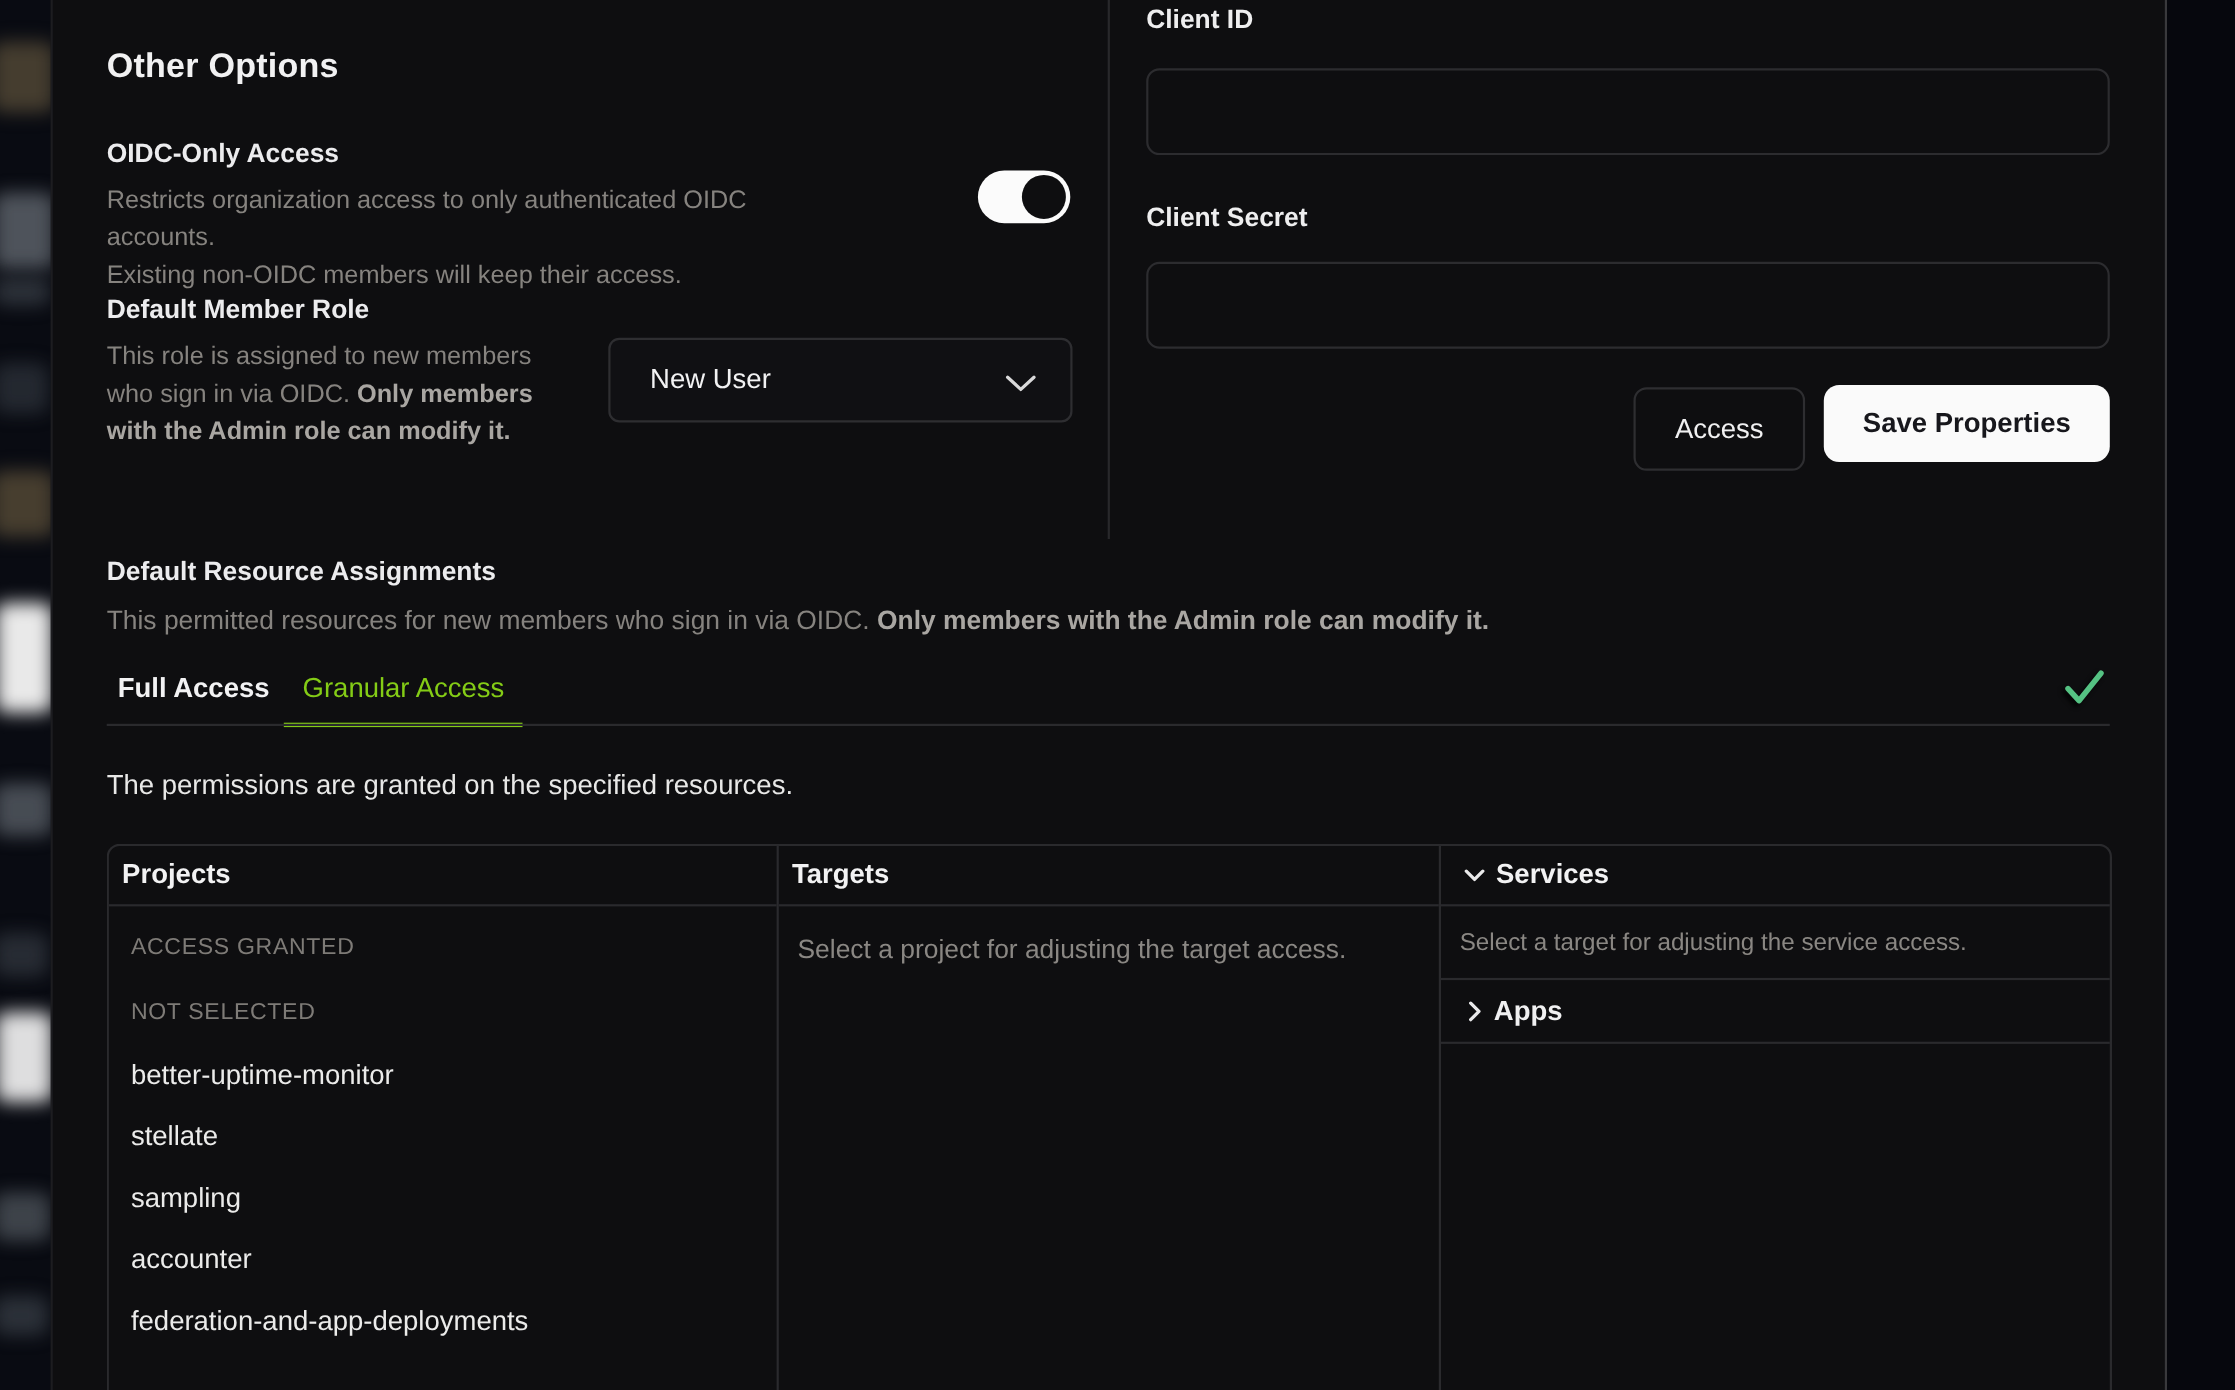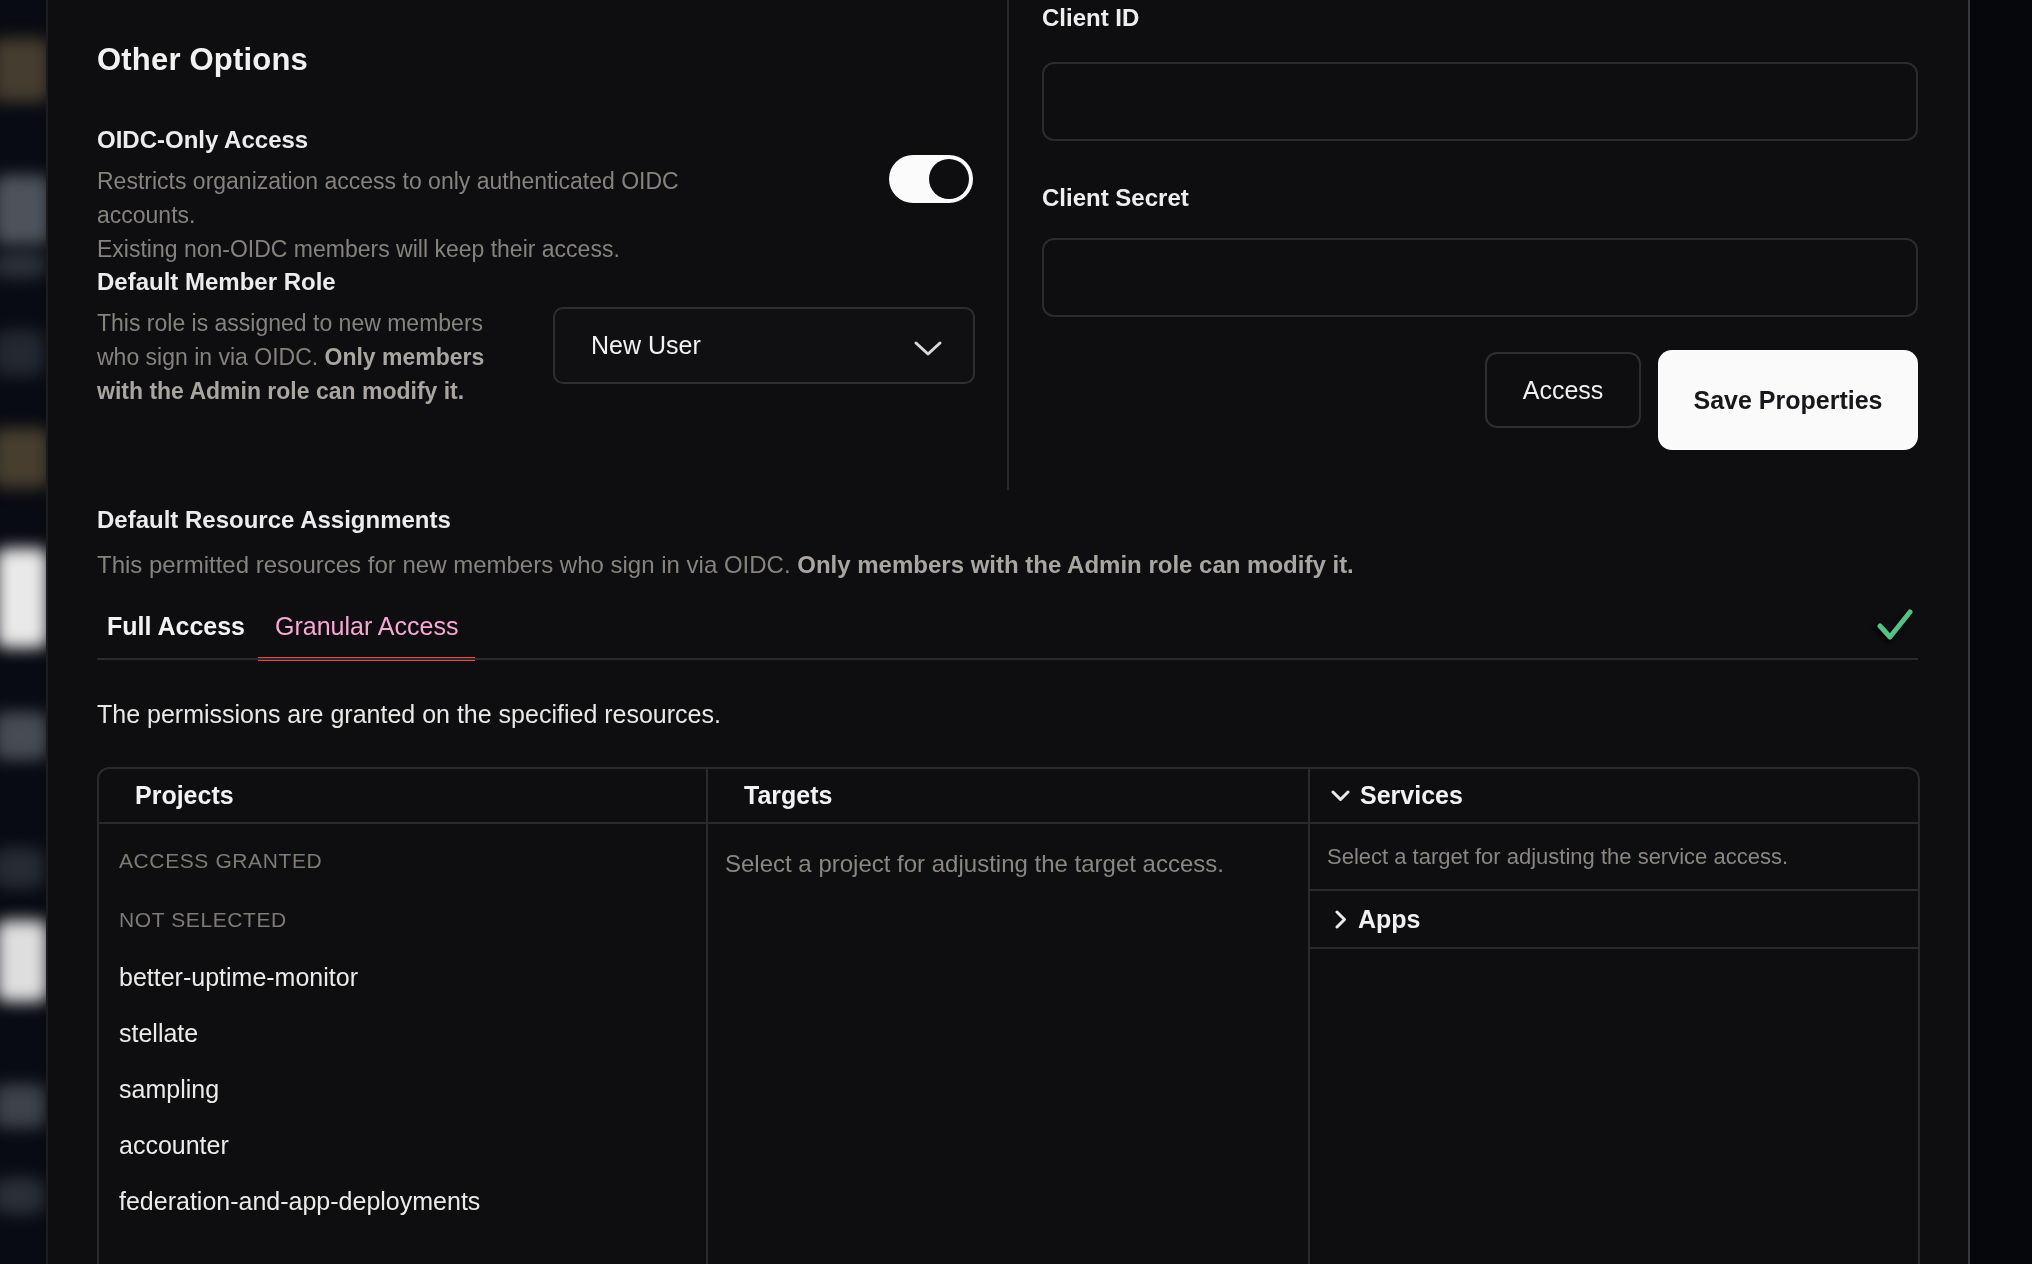--- a/index.html
+++ b/index.html
@@ -47,46 +47,46 @@
   #client-id-input { position:absolute; left:1042px; top:62px; }
   #client-secret-label { position:absolute; left:1042px; top:184px; }
   #client-secret-input { position:absolute; left:1042px; top:238px; }
   .text-input { width:876px; height:79px; background:transparent; border:2px solid #2c2c2f;
     border-radius:12px; color:#ededee; font-size:24px; padding:0 24px; outline:none;
     font-family:"Liberation Sans", sans-serif; }
 
   #cancel-btn { position:absolute; left:1485px; top:352px; width:156px; height:76px;
     background:transparent; border:2px solid #2e2e31; border-radius:12px;
     color:#f0f0f1; font-size:25px; cursor:pointer; font-family:"Liberation Sans", sans-serif; }
-  #save-btn { position:absolute; left:1658px; top:350px; width:260px; height:100px;
+  #save-btn { position:absolute; left:1658px; top:350px; width:260px; height:70px;
     background:#fafafa; border:none; border-radius:14px; color:#17171c;
     font-size:25px; font-weight:bold; cursor:pointer; font-family:"Liberation Sans", sans-serif; }
 
   
   #dra-title { position:absolute; left:97px; top:506px; }
   #dra-desc { position:absolute; left:97px; top:548px; width:1500px; font-size:24px; }
 
   #tabs { position:absolute; left:107px; top:612px; display:flex; gap:13px; }
   .tab { font-size:25px; padding-bottom:16px; cursor:pointer; }
   .tab.inactive { color:#f2f2f3; font-weight:bold; }
-  .tab.active { color:#f9a8d4; font-weight:normal; padding-left:17px; padding-right:17px;
-    border-bottom:4px solid #ef4444; }
+  .tab.active { color:#84cc16; font-weight:normal; padding-left:17px; padding-right:17px;
+    border-bottom:4px solid #84cc16; }
   #tabs-underline { position:absolute; left:97px; top:658px; width:1821px; height:2px; background:#2a2a2d; }
   #tabs-check { position:absolute; left:1875px; top:606px; }
 
   #perm-note { position:absolute; left:97px; top:700px; font-size:25px; color:#e8e8e7; }
 
   
   #resource-table { position:absolute; left:97px; top:767px; width:1823px; height:520px;
     border:2px solid #2a2a2d; border-bottom:none; border-radius:12px 12px 0 0;
     display:grid; grid-template-columns:607px 602px 610px; background:#0e0e10; }
   .col { position:relative; }
   .col + .col { border-left:2px solid #2a2a2d; }
   .col-header { height:55px; display:flex; align-items:center; border-bottom:2px solid #2a2a2d;
-    font-size:25px; font-weight:bold; color:#f2f2f3; padding-left:36px; }
+    font-size:25px; font-weight:bold; color:#f2f2f3; padding-left:12px; }
   .cell-muted-caps { font-size:21px; color:#7e7b77; letter-spacing:.6px; }
   .cell-item { font-size:25px; color:#ebebea; cursor:pointer; }
   .placeholder { font-size:24px; color:#8a8783; }
 
   #col-projects .body { padding-left:20px; }
   #col-projects .body > div { line-height:28px; }
 
   #svc-row-placeholder { height:67px; border-bottom:2px solid #2a2a2d;
     display:flex; align-items:center; padding-left:17px; font-size:22px; }
   #svc-row-apps { height:58px; border-bottom:2px solid #2a2a2d;

